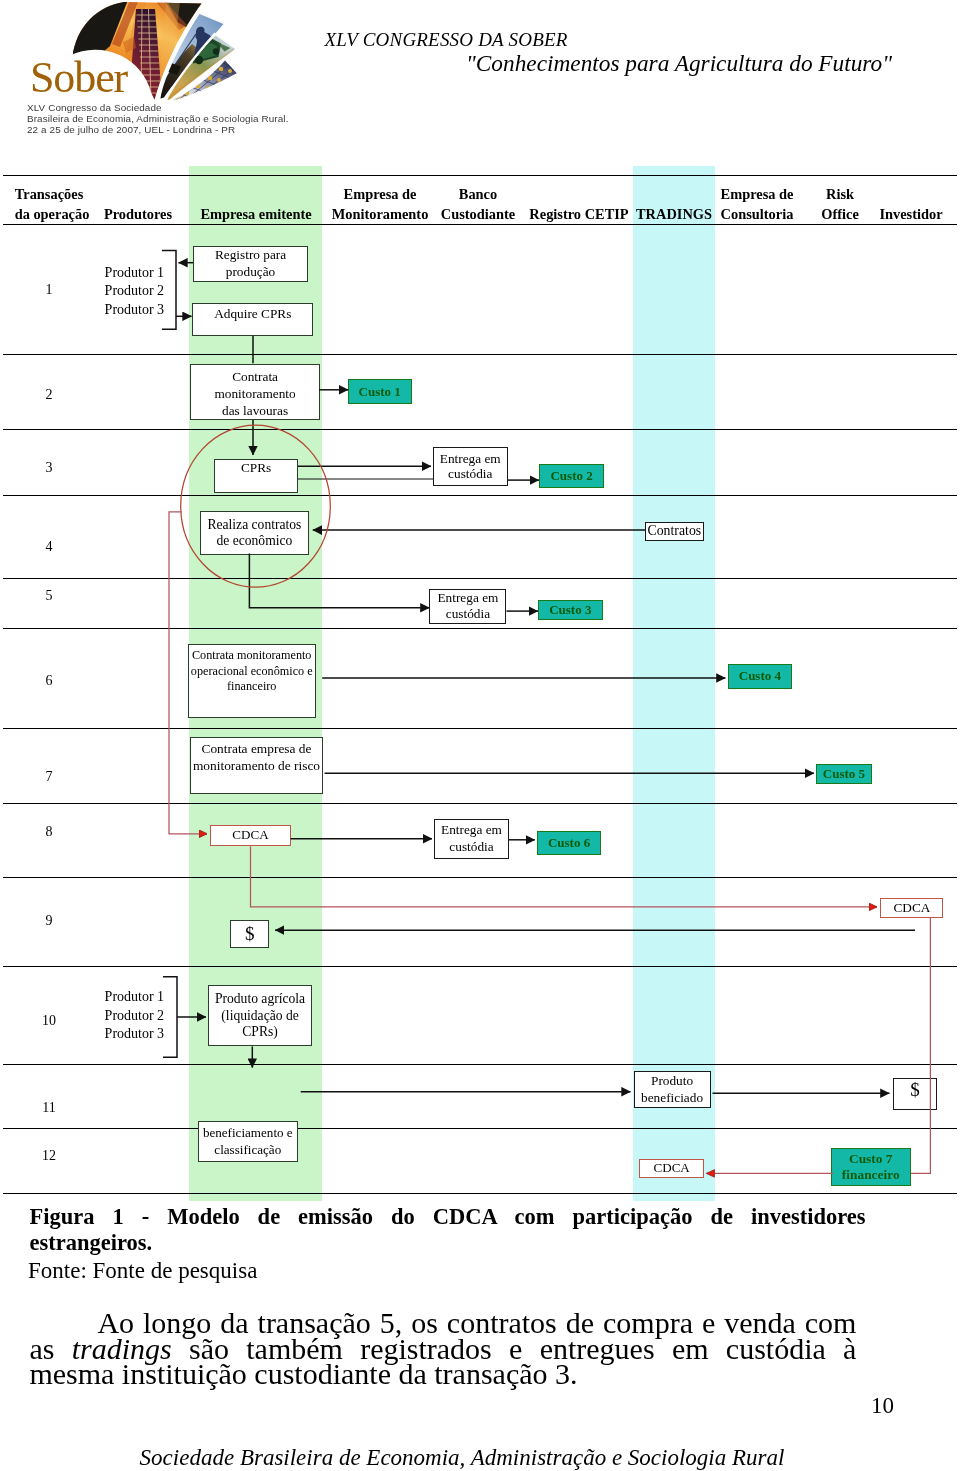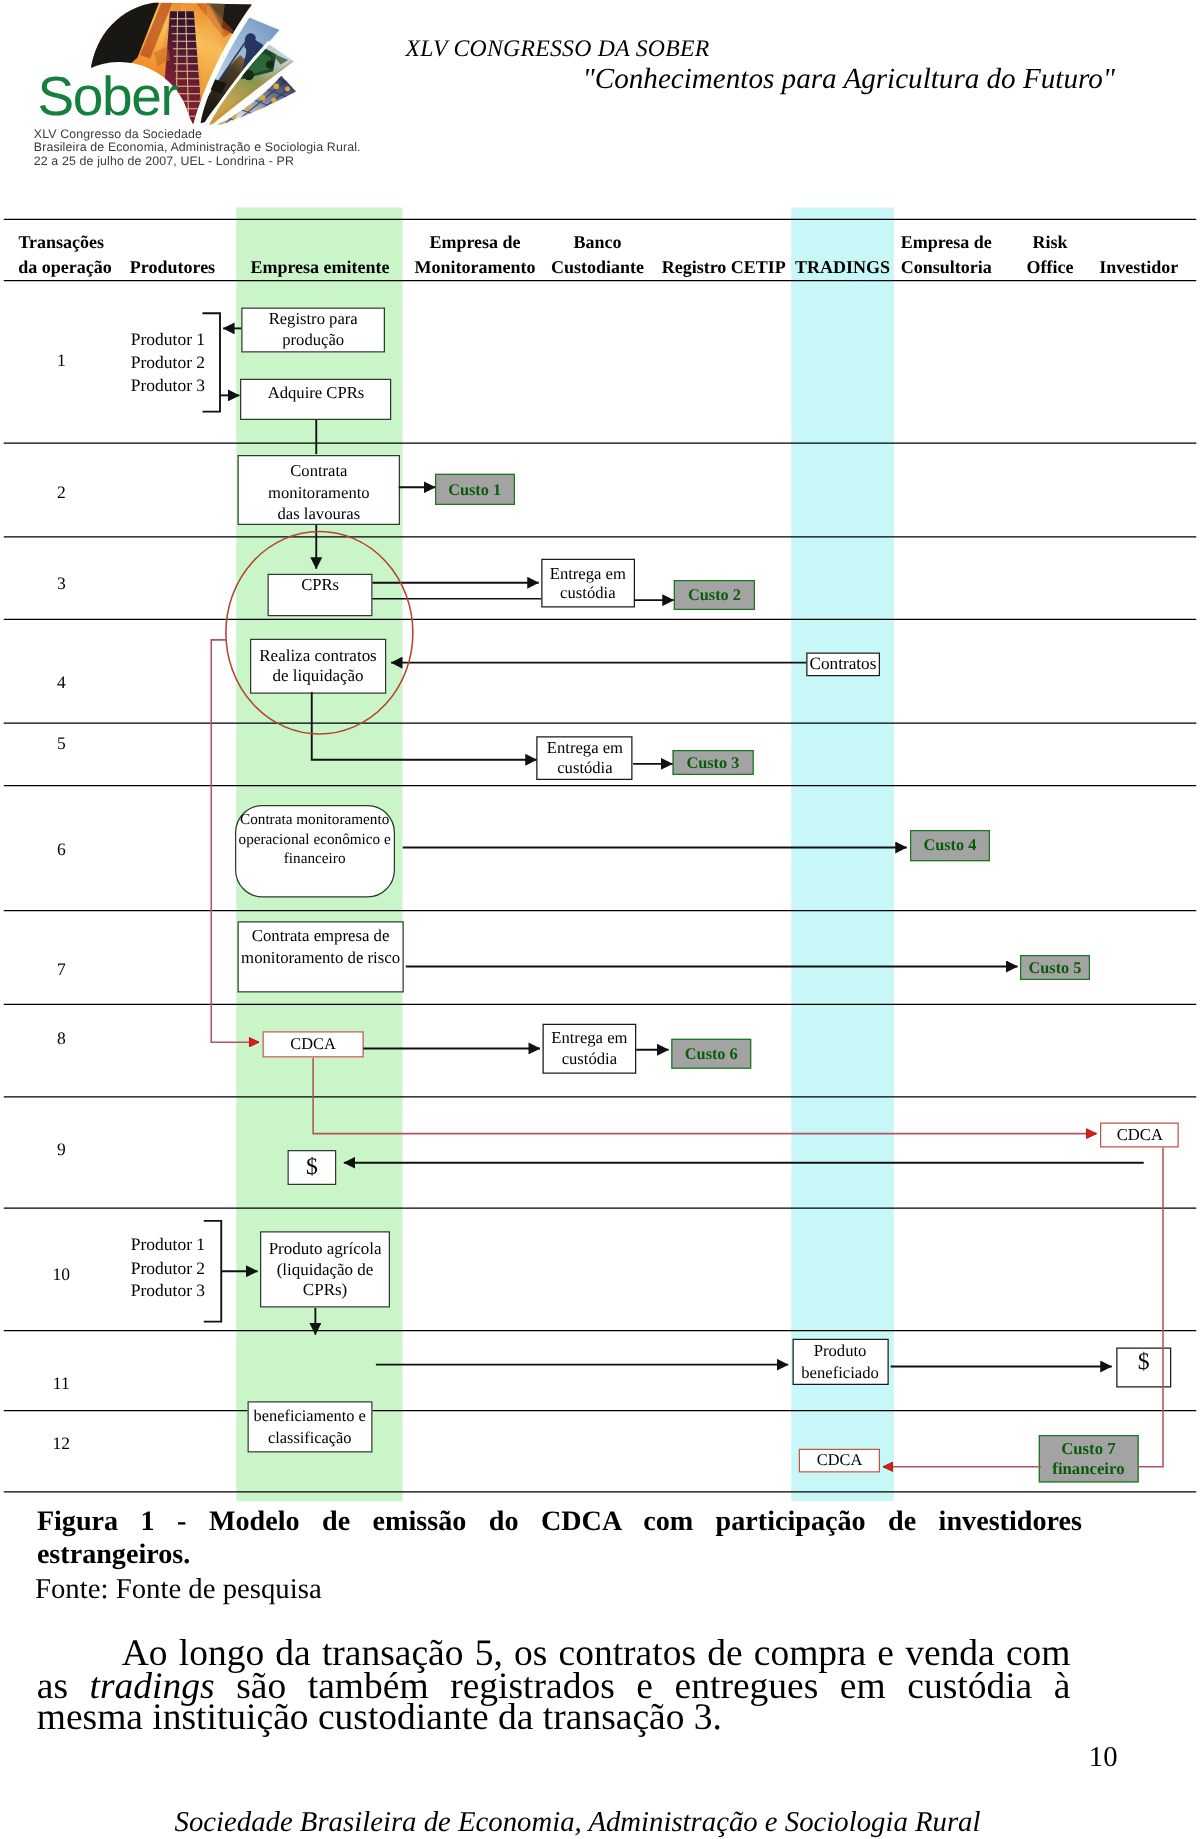--- a/index.html
+++ b/index.html
@@ -6,34 +6,34 @@
   body{width:960px;height:1471px;background:#fff;font-family:"Liberation Serif",serif;position:relative;overflow:hidden;}
   .page{position:absolute;left:0;top:0;width:960px;height:1471px;}
   .abs{position:absolute;}
 
   
   #hdr-title{left:0;top:29px;width:892px;text-align:center;font-style:italic;font-size:19px;letter-spacing:.2px;color:#000;}
   #hdr-sub{left:0;top:50px;width:892px;text-align:right;font-style:italic;font-size:23.3px;color:#000;}
 
   
   #logo{left:0;top:0;width:300px;height:150px;}
-  #logo-word{left:30px;top:56px;font-family:Liberation Sans, sans-serif;font-size:44px;letter-spacing:-1.1px;color:#15803d;line-height:1;}
+  #logo-word{left:30px;top:56px;font-family:Liberation Serif, serif;font-size:44px;letter-spacing:-1.1px;color:#a16207;line-height:1;}
   .logo-line{left:27px;font-family:"Liberation Sans",sans-serif;font-size:9.9px;color:#3a3a3a;white-space:nowrap;letter-spacing:.12px;}
 
   
   #diagram{left:3px;top:175px;width:954px;height:1018px;}
   .band{position:absolute;top:-9px;height:1035px;}
   .hline{position:absolute;left:0;width:954px;height:0;border-top:1.6px solid #000;}
   .rownum{position:absolute;font-size:14px;color:#000;text-align:center;width:30px;}
   .colhead{position:absolute;font-size:14.4px;font-weight:bold;color:#000;text-align:center;white-space:nowrap;}
 
   .gbox{position:absolute;border:1.4px solid #2c3d2c;background:#fff;box-sizing:border-box;
         display:flex;flex-direction:column;align-items:center;justify-content:center;text-align:center;
         font-size:13.3px;line-height:16.5px;color:#000;}
-  .cbox{position:absolute;border:1.4px solid #1a7a1a;background:#a3a3a3;box-sizing:border-box;
+  .cbox{position:absolute;border:1.4px solid #1a7a1a;background:#14b8a6;box-sizing:border-box;
         display:flex;flex-direction:column;align-items:center;justify-content:center;text-align:center;
         font-size:13px;font-weight:bold;line-height:1.25;color:#0a5c0a;}
   .rbox{position:absolute;border:1.3px solid #c0564a;background:#fff;box-sizing:border-box;
         display:flex;flex-direction:column;align-items:center;justify-content:center;text-align:center;
         font-size:13.3px;line-height:16.5px;color:#000;}
   .bbox{position:absolute;border:1.3px solid #1a1a1a;background:#fff;box-sizing:border-box;
         display:flex;flex-direction:column;align-items:center;justify-content:center;text-align:center;
         font-size:13.3px;line-height:16.5px;color:#000;}
 
   svg.ov{position:absolute;left:0;top:0;overflow:visible;}
@@ -294,33 +294,33 @@
       </div>
     <div class="bbox" style="left:430px;top:272px;width:74.5px;height:38.9px;line-height:15.8px;">
         <div>Entrega em</div>
         <div>custódia</div>
       </div>
     <div class="cbox" style="left:536.3px;top:289px;width:64.6px;height:24.4px;">
         <div>Custo 2</div>
       </div>
     <div class="gbox" style="left:196.5px;top:336.3px;width:109.8px;height:44.0px;font-size:13.6px;line-height:16.8px;">
         <div>Realiza contratos</div>
-        <div>de liquidação</div>
+        <div>de econômico</div>
       </div>
     <div class="bbox" style="left:641.6px;top:347px;width:59.5px;height:18.6px;font-size:13.8px;">
         <div>Contratos</div>
       </div>
     <div class="bbox" style="left:426.4px;top:413.6px;width:77.1px;height:35.7px;">
         <div>Entrega em</div>
         <div>custódia</div>
       </div>
     <div class="cbox" style="left:535px;top:425px;width:64.6px;height:20px;">
         <div>Custo 3</div>
       </div>
-    <div class="gbox" style="left:184.7px;top:469.2px;width:128.1px;height:74px;font-size:12.2px;line-height:15.6px;justify-content:flex-start;padding-top:3px;border-radius:22px;">
+    <div class="gbox" style="left:184.7px;top:469.2px;width:128.1px;height:74px;font-size:12.2px;line-height:15.6px;justify-content:flex-start;padding-top:3px;">
         <div>Contrata monitoramento</div>
         <div>operacional econômico e</div>
         <div>financeiro</div>
       </div>
     <div class="cbox" style="left:724.9px;top:488.9px;width:64.0px;height:25.2px;">
         <div>Custo 4</div>
       </div>
     <div class="gbox" style="left:186.8px;top:562.4px;width:133.4px;height:56.7px;font-size:13.4px;line-height:17px;justify-content:flex-start;padding-top:2px;">
         <div>Contrata empresa de</div>
         <div>monitoramento de risco</div>

